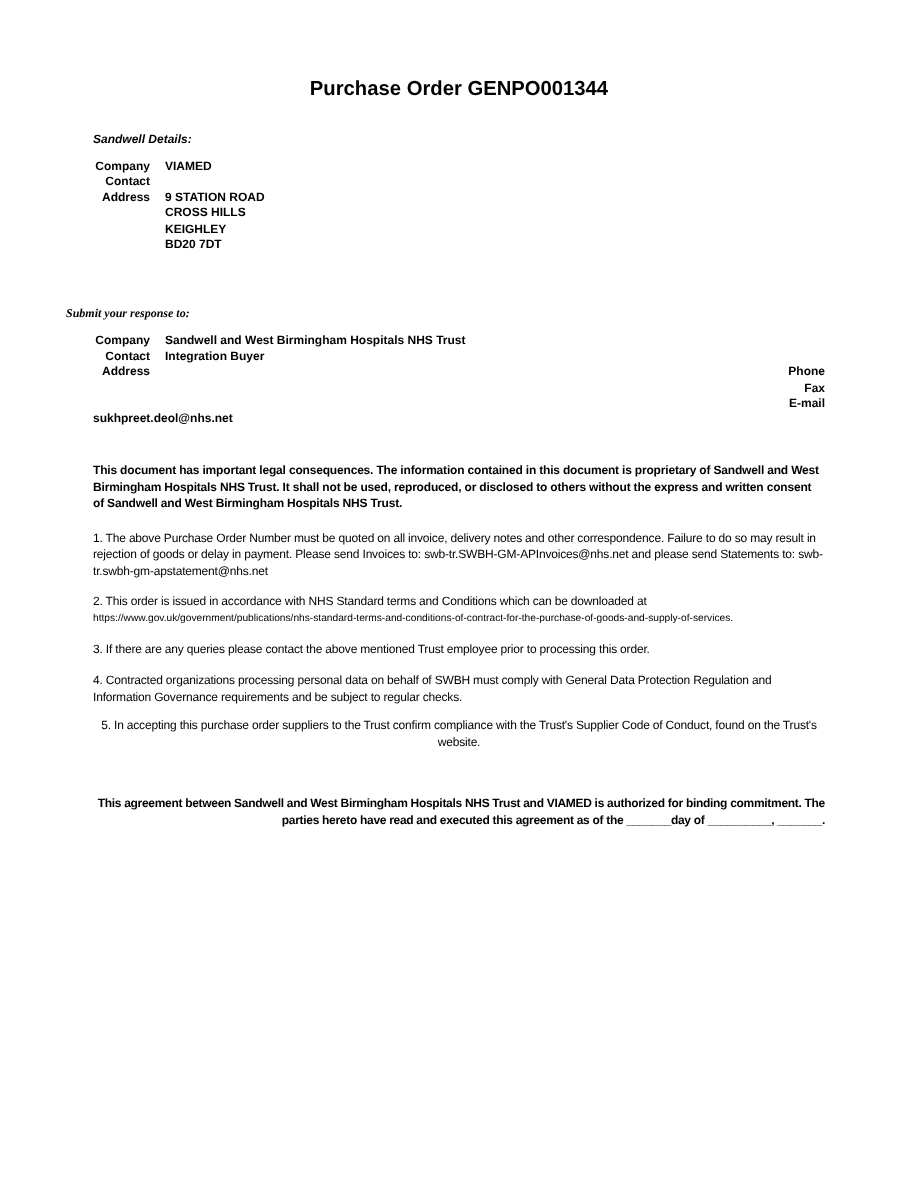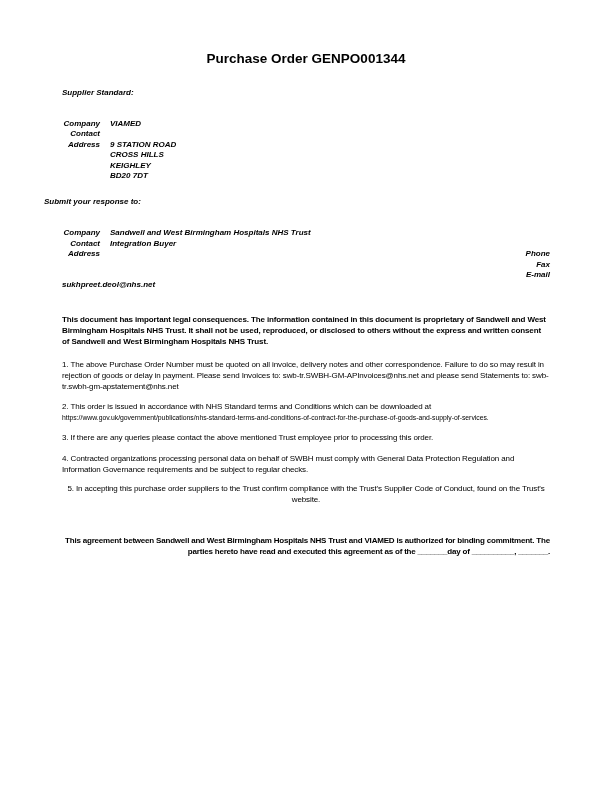--- a/index.html
+++ b/index.html
@@ -21,29 +21,28 @@
     font-weight:bold;
     line-height:17px;
   }
   .sec-heading{
     font-size:8px;
     font-weight:bold;
     font-style:italic;
     line-height:10px;
   }
   .supplier-heading{margin-top:21px;}
-  .respond-heading{margin-top:16px;margin-left:-18px;}
+  .respond-heading{margin-top:36px;margin-left:-18px;font-family:Liberation Serif, serif;}
   .kv{
     display:grid;
     grid-template-columns:38px 1fr;
     column-gap:10px;
     font-size:8px;
     font-weight:bold;
-    margin-top:21px;
-    font-style:italic;
+    margin-top:8px;
   }
   .kv .label{text-align:right;}
   .kv > div{line-height:10.4px;}
   .addr-lines div{line-height:10.4px;}
   .respond-block .addr-lines div{line-height:11.9px;}
   .para{
     font-size:8px;
     line-height:11px;
     letter-spacing:-0.12px;
     margin:0;
@@ -65,21 +64,21 @@
     font-weight:bold;
   }
 </style>
 </head>
 <body>
 
 <div class="page">
 
   <h1 class="doc-title">Purchase Order GENPO001344</h1>
 
-  <div class="sec-heading supplier-heading">Supplier Standard:</div>
+  <div class="sec-heading supplier-heading">Sandwell Details:</div>
 
   <div class="kv supplier-block">
     <div class="label">Company</div>
     <div class="value">VIAMED</div>
 
     <div class="label">Contact</div>
     <div class="value"></div>
 
     <div class="label">Address</div>
     <div class="value addr-lines">

